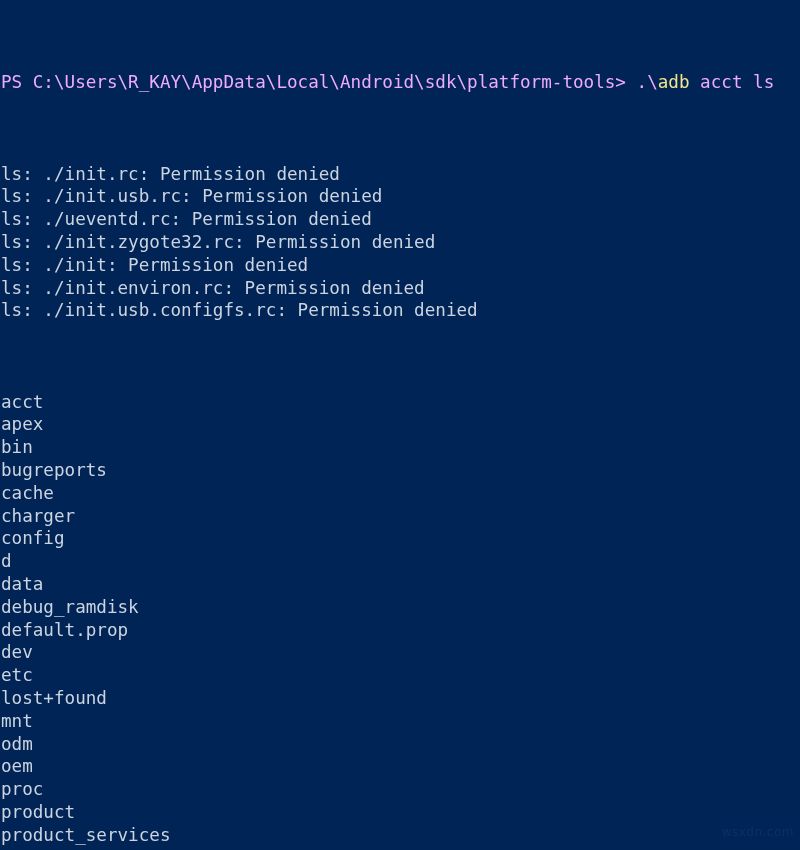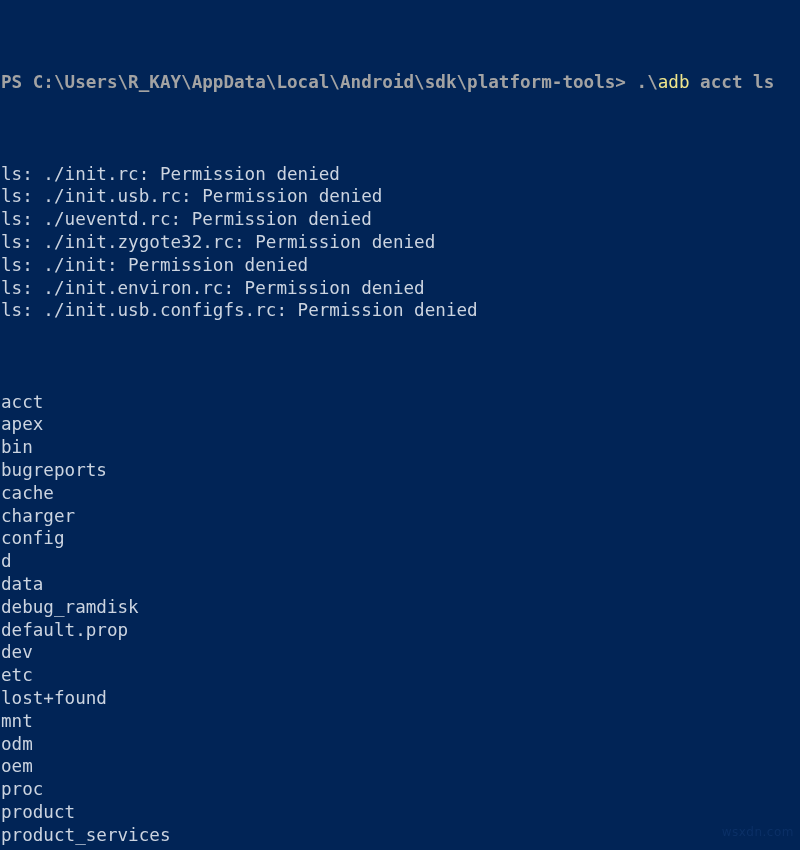--- a/index.html
+++ b/index.html
@@ -24,21 +24,21 @@
     padding: 3px 0 0 1px;
     box-sizing: border-box;
     white-space: pre;
     letter-spacing: 0;
   }
   .line {
     height: 22.8px;
     white-space: pre;
     display: block;
   }
-  .seg-default { color: #a3a3a3; font-weight: bold; }
+  .seg-default { color: #f0abfc; }
   .seg-yellow  { color: #f0e68c; }
   #watermark {
     position: absolute;
     right: 6px;
     bottom: 6px;
     font-family: "DejaVu Sans", "Liberation Sans", sans-serif;
     font-size: 12px;
     color: #0b3066;
     letter-spacing: 0.5px;
     white-space: nowrap;

